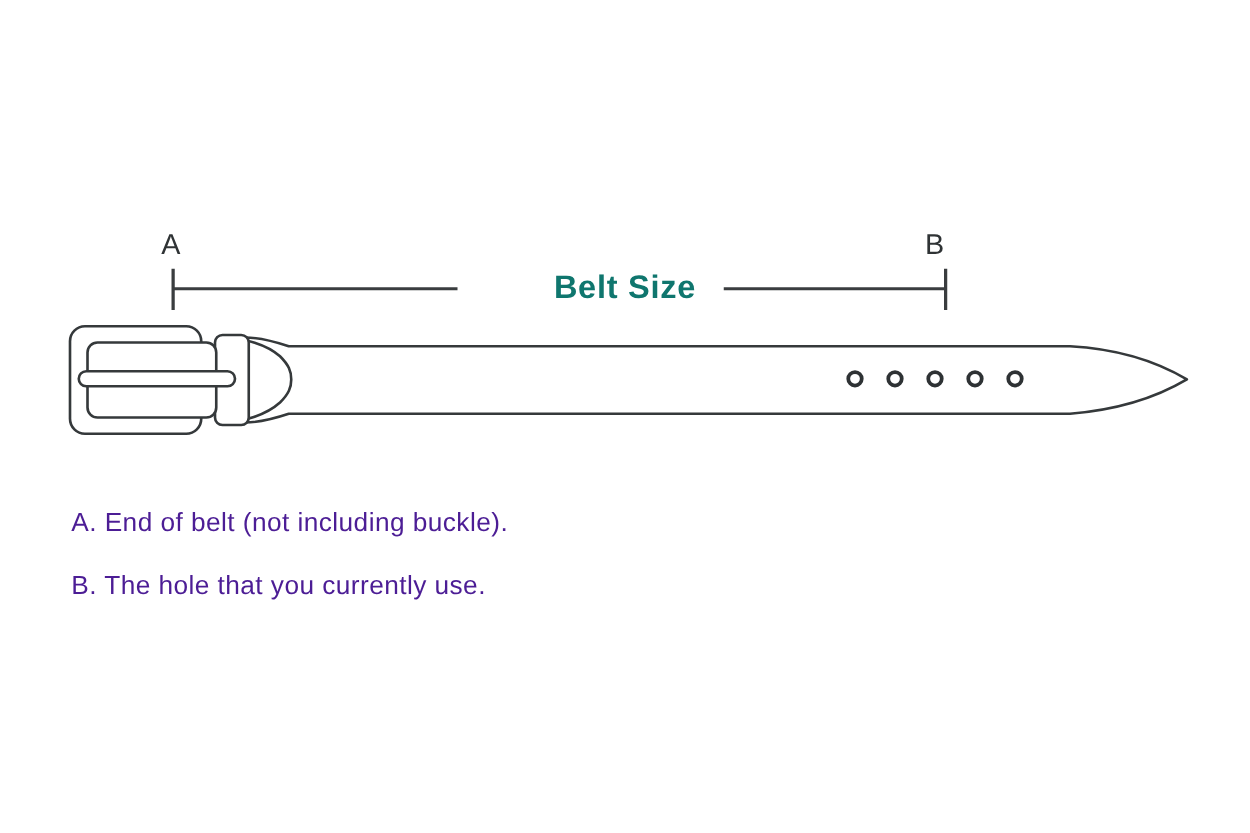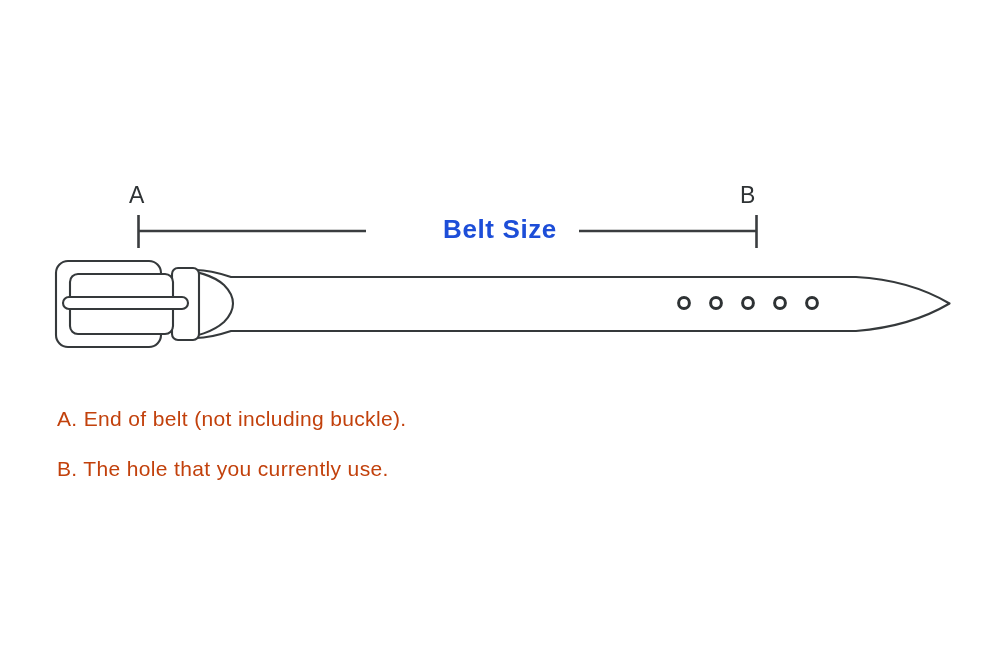--- a/index.html
+++ b/index.html
@@ -64,42 +64,42 @@
 
   #belt-size-label {
     position: absolute;
     left: 0;
     top: 216px;
     width: 1000px;
     text-align: center;
     font-family: "Liberation Sans", sans-serif;
     font-size: 26px;
     font-weight: 700;
-    color: #1d4ed8;
+    color: #0f766e;
     letter-spacing: 0.6px;
     line-height: 1;
     white-space: nowrap;
   }
   #belt-size-label .label-pad {
     display: inline-block;
     background: #ffffff;
     padding: 0 22px;
   }
 
   #legend {
     position: absolute;
     left: 57px;
     top: 408px;
     width: 640px;
   }
   .legend-line {
     font-family: "Liberation Sans", sans-serif;
     font-size: 21px;
     font-weight: 400;
-    color: #c2410c;
+    color: #4c1d95;
     letter-spacing: 0.35px;
     line-height: 1;
     margin: 0 0 29px 0;
     white-space: nowrap;
   }
   .legend-line:last-child { margin-bottom: 0; margin-top: 24px; }
 </style>
 </head>
 <body>
 

